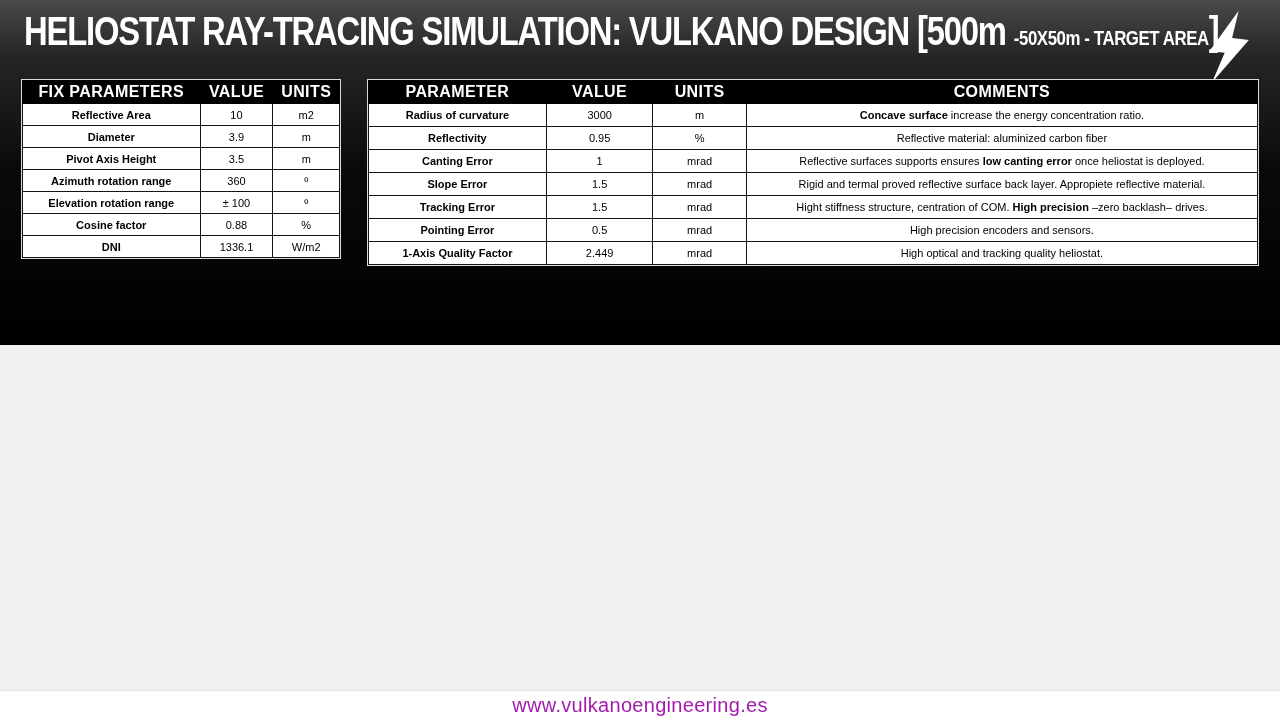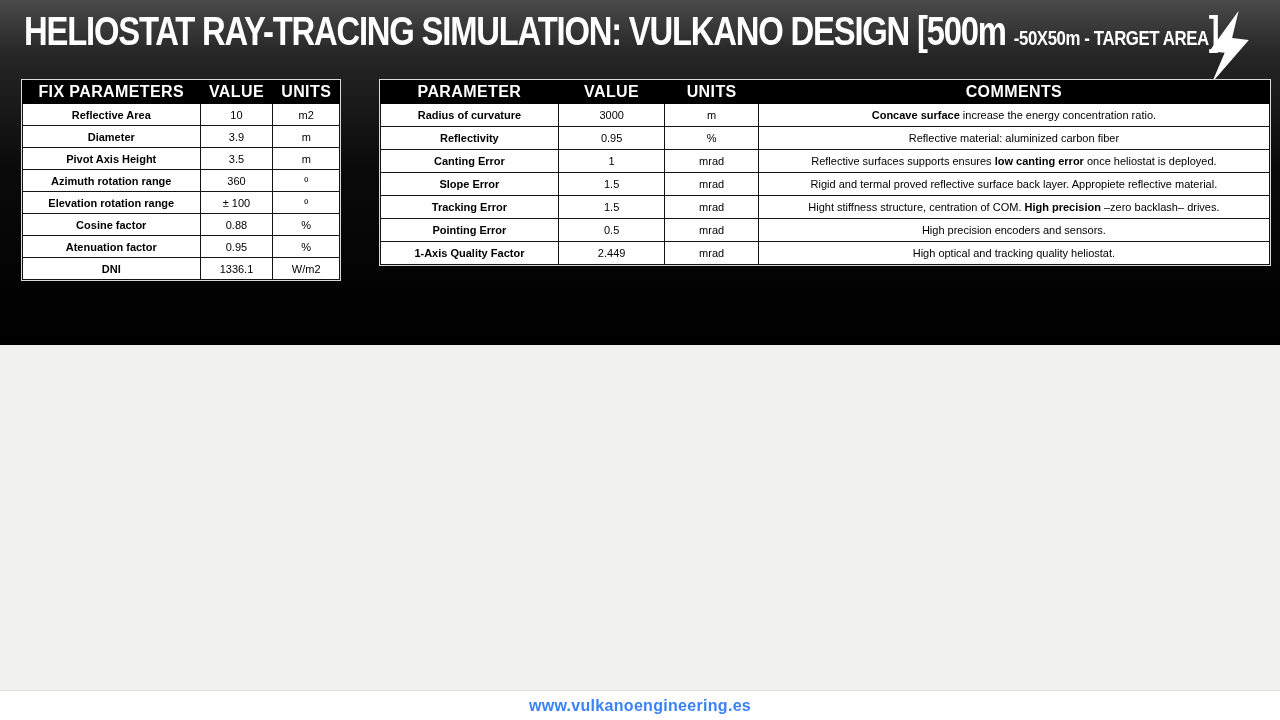--- a/index.html
+++ b/index.html
@@ -4,35 +4,35 @@
 <style>
   *{margin:0;padding:0;box-sizing:border-box}
   html,body{width:1280px;height:720px;overflow:hidden}
   body{position:relative;font-family:"Liberation Sans",sans-serif;background:#000}
 
   .top-section{position:absolute;left:0;top:0;width:1280px;height:337px;
     background:linear-gradient(180deg,#4a4a4a 0%,#262626 16%,#0a0a0a 50%,#000 100%)}
   .bottom-section{position:absolute;left:0;top:345px;width:1280px;height:345px;background:#f1f1ef}
   .footer-bar{position:absolute;left:0;top:690px;width:1280px;height:30px;background:#fff;
     display:flex;align-items:center;justify-content:center;border-top:1px solid #e2e2e0}
-  .footer-bar span{color:#3b82f6;font-weight:700;font-size:16px;letter-spacing:.3px}
+  .footer-bar span{color:#a21caf;font-weight:400;font-size:20px;letter-spacing:.3px}
 
   .main-title{position:absolute;left:24px;top:8px;white-space:nowrap;color:#fff;
     font-weight:900;font-size:41px;letter-spacing:-1.5px;transform:scaleX(.8);transform-origin:left center}
   .main-title .small{font-size:21px;letter-spacing:-.5px}
   .logo{position:absolute;right:28px;top:10px}
 
   table.blktbl{border-collapse:collapse;background:#fff;outline:1.5px solid #d9d9d9}
   table.blktbl th{background:#000;color:#fff;font-weight:800;font-size:16px;letter-spacing:.4px;
     border:1px solid #000;height:23px;padding:1px 2px}
   table.blktbl td{border:1px solid #141414;text-align:center;vertical-align:middle;
     font-size:11px;color:#000;padding:1px 3px}
   #fix-table{position:absolute;left:22px;top:80px;width:318px}
   #fix-table td{height:22px}
-  #params-table{position:absolute;left:380px;top:80px;width:890px}
+  #params-table{position:absolute;left:368px;top:80px;width:890px}
   #params-table td{height:23px}
   td.param{font-weight:800;font-size:11.5px}
   td.comment{font-size:10.8px}
 
   #results{position:absolute;left:727px;top:358px;width:531px}
   #results .rtitle{height:46px;background:#000;border:2px solid #000;outline:1px solid #cfcfcd;
     display:flex;align-items:center;justify-content:center}
   #results .rtitle span{color:#fff;font-size:17px;font-weight:800;letter-spacing:.8px;
     text-decoration:underline;text-underline-offset:3px}
 
@@ -84,25 +84,20 @@
           <td>º</td>
         </tr>
         <tr>
           <td class="param">Elevation rotation range</td>
           <td>± 100</td>
           <td>º</td>
         </tr>
         <tr>
           <td class="param">Cosine factor</td>
           <td>0.88</td>
-          <td>%</td>
-        </tr>
-        <tr>
-          <td class="param">Atenuation factor</td>
-          <td>0.95</td>
           <td>%</td>
         </tr>
         <tr>
           <td class="param">DNI</td>
           <td>1336.1</td>
           <td>W/m2</td>
         </tr>
       </tbody>
   </table>
 

